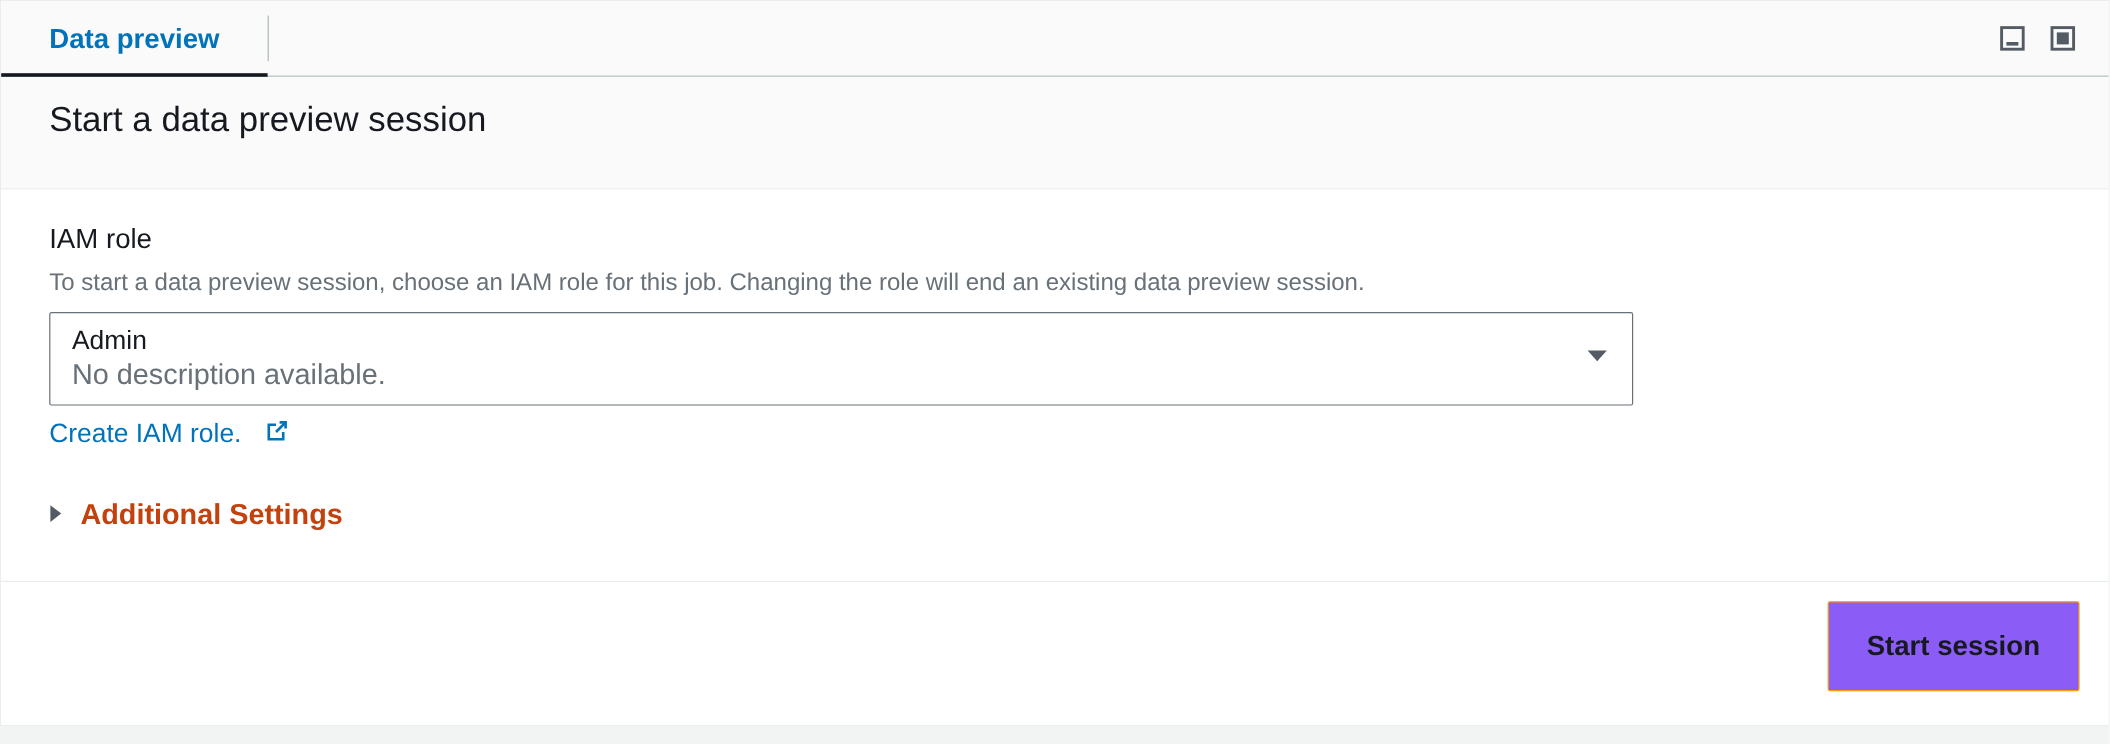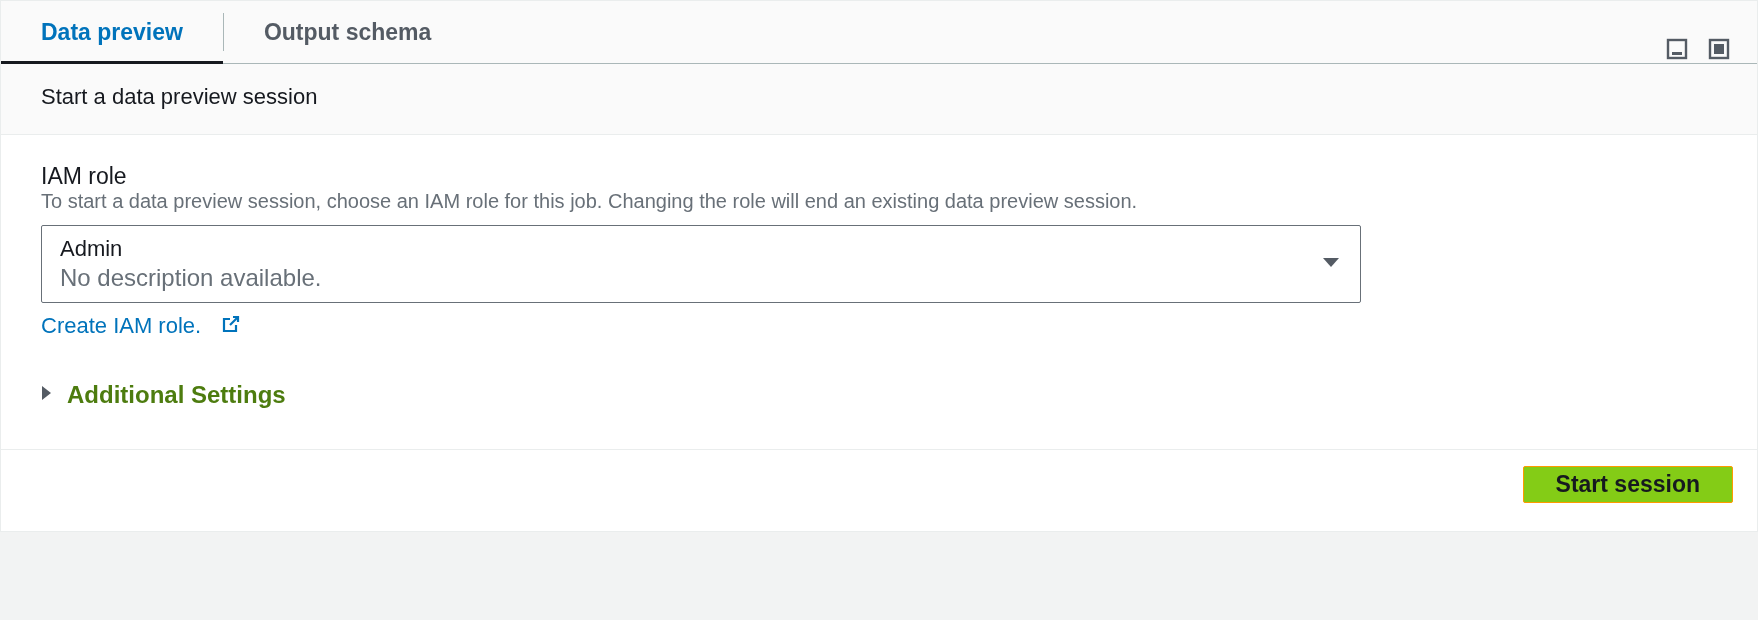--- a/index.html
+++ b/index.html
@@ -15,21 +15,21 @@
       width: 1758px;
     }
     
     .container {
       background: #ffffff;
       border: 1px solid #eaeded;
     }
     
     .tabs-bar {
       display: flex;
-      align-items: flex-end;
+      align-items: center;
       justify-content: space-between;
       padding: 0 24px 0 0;
       border-bottom: 1px solid #aab7b8;
       background: #fafafa;
     }
     
     .tabs-left {
       display: flex;
       align-items: stretch;
       height: 62px;
@@ -79,38 +79,38 @@
       justify-content: center;
       cursor: pointer;
     }
     
     .view-btn svg {
       stroke: #545b64;
       fill: none;
     }
     
     .panel-header {
-      padding: 20px 40px 24px;
-      font-size: 22px;
+      padding: 20px 40px 40px;
+      font-size: 29px;
       font-weight: 400;
       color: #16191f;
       border-bottom: 1px solid #eaeded;
       background: #fafafa;
     }
     
     .content {
       padding: 28px 40px 40px;
       background: #ffffff;
     }
     
     .field-label {
       font-size: 23px;
       font-weight: 400;
       color: #16191f;
-      margin-bottom: 0;
+      margin-bottom: 12px;
     }
     
     .field-description {
       font-size: 20px;
       color: #687078;
       margin-bottom: 12px;
     }
     
     .select-box {
       width: 1320px;
@@ -162,59 +162,56 @@
       margin-top: 42px;
       display: flex;
       align-items: center;
       gap: 14px;
       cursor: pointer;
     }
     
     .expander-label {
       font-size: 24px;
       font-weight: 700;
-      color: #4d7c0f;
+      color: #c2410c;
     }
     
     .expander-icon {
       color: #545b64;
     }
     
     .footer {
       display: flex;
       justify-content: flex-end;
       padding: 16px 24px 28px;
       border-top: 1px solid #eaeded;
       background: #ffffff;
     }
     
     .primary-btn {
-      background: #84cc16;
+      background: #8b5cf6;
       border: 1px solid #ff9900;
       color: #16191f;
       font-size: 23px;
       font-weight: 700;
-      padding: 4px 32px;
+      padding: 23px 32px;
       border-radius: 2px;
       cursor: pointer;
     }
   </style>
 </head>
 <body>
 
 <div class="container">
   <div class="tabs-bar">
     <div class="tabs-left">
       <div class="tab active">
         <span>Data preview</span>
       </div>
       <div class="tab-divider"></div>
-      <div class="tab">
-        <span>Output schema</span>
-      </div>
     </div>
     <div class="tabs-right">
       <div class="view-btn">
         <svg width="24" height="24" viewBox="0 0 24 24">
           <rect x="3" y="3" width="18" height="18" stroke-width="2.4"></rect>
           <rect x="7" y="15" width="10" height="3" fill="#545b64" stroke="none"></rect>
         </svg>
       </div>
       <div class="view-btn">
         <svg width="24" height="24" viewBox="0 0 24 24">

